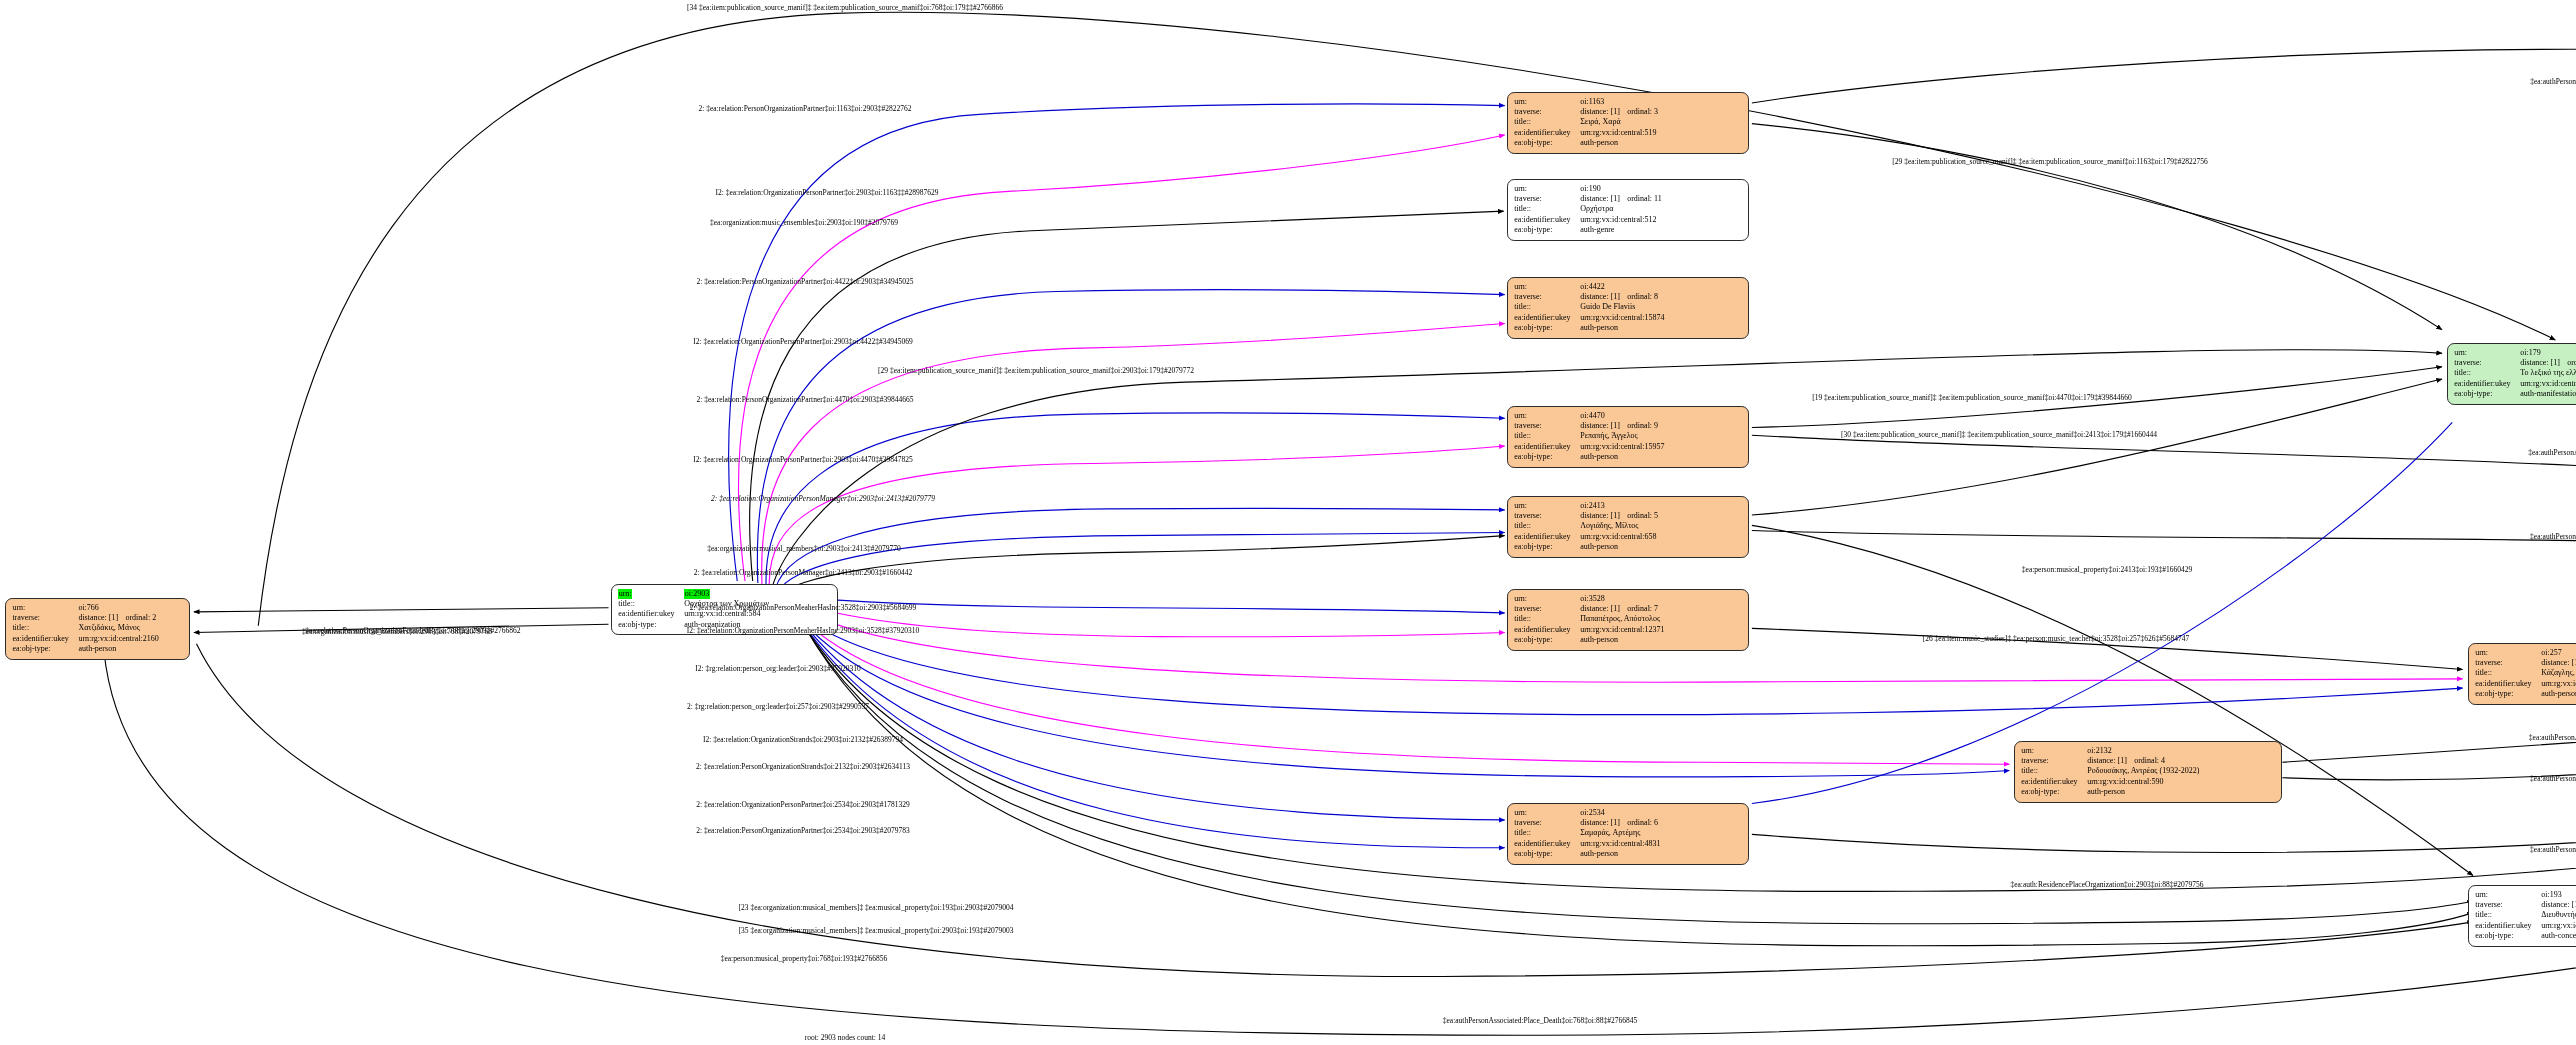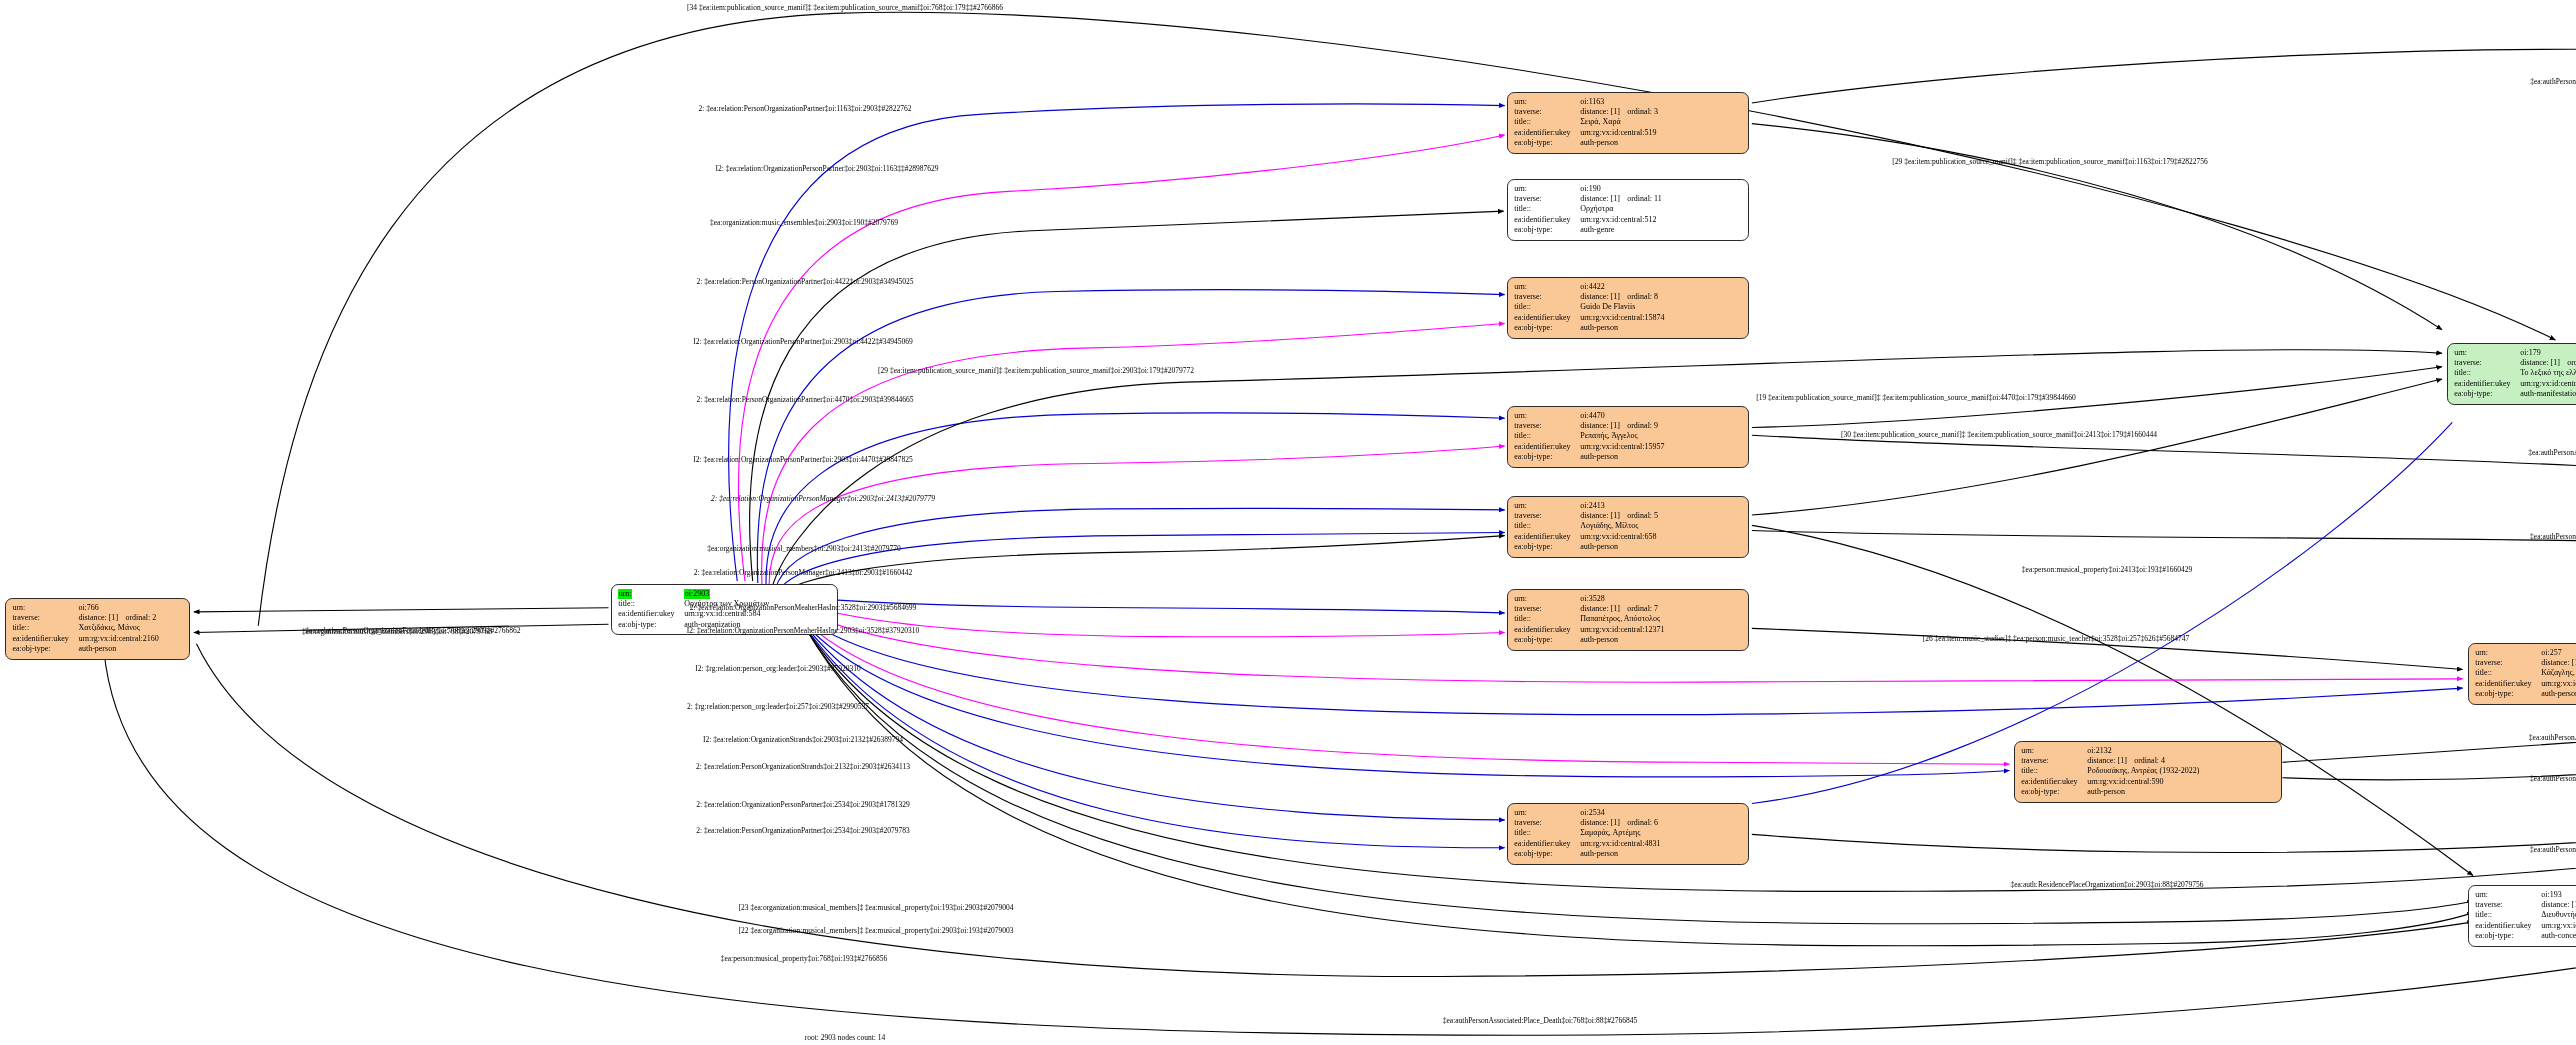--- a/index.html
+++ b/index.html
@@ -401,28 +401,28 @@
         <div class="row">
           <span class="k"><span>ea:obj-type:</span></span>
           <span class="v">auth-concept</span>
         </div>
       </div>
     </div>
   <div id="labels-layer">
       <div class="elabel" style="left: 845px; top: 7.2px; color: rgb(0, 0, 0);">[34 ‡ea:item:publication_source_manif]‡ ‡ea:item:publication_source_manif‡oi:768‡oi:179‡‡#2766866</div>
       <div class="elabel" style="left: 805px; top: 108px; color: rgb(0, 0, 0);">2: ‡ea:relation:PersonOrganizationPartner‡oi:1163‡oi:2903‡#2822762</div>
       <div class="elabel" style="left: 2628px; top: 81px; color: rgb(0, 0, 0);">‡ea:authPersonAssociated:Place_Birth‡oi:1163‡oi:88‡#2822754</div>
-      <div class="elabel" style="left: 803px; top: 168px; color: rgb(0, 0, 0); padding-left: 48px;">I2: ‡ea:relation:OrganizationPersonPartner‡oi:2903‡oi:1163‡‡#28987629</div>
+      <div class="elabel" style="left: 803px; top: 192px; color: rgb(0, 0, 0); padding-left: 48px;">I2: ‡ea:relation:OrganizationPersonPartner‡oi:2903‡oi:1163‡‡#28987629</div>
       <div class="elabel" style="left: 804px; top: 222px; color: rgb(0, 0, 0);">‡ea:organization:music_ensembles‡oi:2903‡oi:190‡#2079769</div>
       <div class="elabel" style="left: 2050px; top: 161px; color: rgb(0, 0, 0);">[29 ‡ea:item:publication_source_manif]‡ ‡ea:item:publication_source_manif‡oi:1163‡oi:179‡#2822756</div>
       <div class="elabel" style="left: 805px; top: 281px; color: rgb(0, 0, 0);">2: ‡ea:relation:PersonOrganizationPartner‡oi:4422‡oi:2903‡#34945025</div>
       <div class="elabel" style="left: 803px; top: 341px; color: rgb(0, 0, 0);">I2: ‡ea:relation:OrganizationPersonPartner‡oi:2903‡oi:4422‡#34945069</div>
       <div class="elabel" style="left: 805px; top: 399px; color: rgb(0, 0, 0);">2: ‡ea:relation:PersonOrganizationPartner‡oi:4470‡oi:2903‡#39844665</div>
       <div class="elabel" style="left: 1036px; top: 370px; color: rgb(0, 0, 0);">[29 ‡ea:item:publication_source_manif]‡ ‡ea:item:publication_source_manif‡oi:2903‡oi:179‡#2079772</div>
-      <div class="elabel" style="left: 1916px; top: 397px; color: rgb(0, 0, 0);">[19 ‡ea:item:publication_source_manif]‡ ‡ea:item:publication_source_manif‡oi:4470‡oi:179‡#39844660</div>
+      <div class="elabel" style="left: 1972px; top: 397px; color: rgb(0, 0, 0);">[19 ‡ea:item:publication_source_manif]‡ ‡ea:item:publication_source_manif‡oi:4470‡oi:179‡#39844660</div>
       <div class="elabel" style="left: 2628px; top: 452px; color: rgb(0, 0, 0);">‡ea:authPersonAssociated:Place_Birth‡oi:4470‡oi:88‡#39844650</div>
       <div class="elabel" style="left: 803px; top: 459px; color: rgb(0, 0, 0); text-align: center;">I2: ‡ea:relation:OrganizationPersonPartner‡oi:2903‡oi:4470‡#39847825</div>
       <div class="elabel" style="left: 1999px; top: 434px; color: rgb(0, 0, 0);">[30 ‡ea:item:publication_source_manif]‡ ‡ea:item:publication_source_manif‡oi:2413‡oi:179‡#1660444</div>
       <div class="elabel" style="left: 823px; top: 498px; color: rgb(0, 0, 0); font-style: italic;">2: ‡ea:relation:OrganizationPersonManager‡oi:2903‡oi:2413‡#2079779</div>
       <div class="elabel" style="left: 2107px; top: 569px; color: rgb(0, 0, 0);">‡ea:person:musical_property‡oi:2413‡oi:193‡#1660429</div>
       <div class="elabel" style="left: 2628px; top: 536px; color: rgb(0, 0, 0);">‡ea:authPersonAssociated:Place_Birth‡oi:2413‡oi:88‡#1660420</div>
       <div class="elabel" style="left: 804px; top: 548px; color: rgb(0, 0, 0);">‡ea:organization:musical_members‡oi:2903‡oi:2413‡#2079770</div>
       <div class="elabel" style="left: 803px; top: 572px; color: rgb(0, 0, 0);">2: ‡ea:relation:OrganizationPersonManager‡oi:2413‡oi:2903‡#1660442</div>
       <div class="elabel" style="left: 803px; top: 607px; color: rgb(0, 0, 0);">2: ‡ea:relation:OrganizationPersonMeaherHasInc:3528‡oi:2903‡#5684699</div>
       <div class="elabel" style="left: 803px; top: 630px; color: rgb(0, 0, 0);">I2: ‡ea:relation:OrganizationPersonMeaherHasInc:2903‡oi:3528‡#37920310</div>
@@ -431,21 +431,21 @@
       <div class="elabel" style="left: 778px; top: 706px; color: rgb(0, 0, 0);">2: ‡rg:relation:person_org:leader‡oi:257‡oi:2903‡#2990537</div>
       <div class="elabel" style="left: 803px; top: 739px; color: rgb(0, 0, 0);">I2: ‡ea:relation:OrganizationStrands‡oi:2903‡oi:2132‡#26389794</div>
       <div class="elabel" style="left: 2628px; top: 737px; color: rgb(0, 0, 0);">‡ea:authPersonAssociated:Place_Death‡oi:2132‡oi:88‡#2634097</div>
       <div class="elabel" style="left: 803px; top: 766px; color: rgb(0, 0, 0);">2: ‡ea:relation:PersonOrganizationStrands‡oi:2132‡oi:2903‡#2634113</div>
       <div class="elabel" style="left: 2628px; top: 778px; color: rgb(0, 0, 0);">‡ea:authPersonAssociated:Place_Birth‡oi:2132‡oi:88‡#2634096</div>
       <div class="elabel" style="left: 803px; top: 804px; color: rgb(0, 0, 0);">2: ‡ea:relation:OrganizationPersonPartner‡oi:2534‡oi:2903‡#1781329</div>
       <div class="elabel" style="left: 803px; top: 830px; color: rgb(0, 0, 0);">2: ‡ea:relation:PersonOrganizationPartner‡oi:2534‡oi:2903‡#2079783</div>
       <div class="elabel" style="left: 2628px; top: 849px; color: rgb(0, 0, 0);">‡ea:authPersonAssociated:Place_Birth‡oi:2534‡oi:88‡#1781312</div>
       <div class="elabel" style="left: 2107px; top: 884px; color: rgb(0, 0, 0);">‡ea:auth:ResidencePlaceOrganization‡oi:2903‡oi:88‡#2079756</div>
       <div class="elabel" style="left: 876px; top: 907px; color: rgb(0, 0, 0);">[23 ‡ea:organization:musical_members]‡ ‡ea:musical_property‡oi:193‡oi:2903‡#2079004</div>
-      <div class="elabel" style="left: 876px; top: 930px; color: rgb(0, 0, 0);">[22 ‡ea:organization:musical_members]‡ ‡ea:musical_property‡oi:2903‡oi:193‡#2079003</div>
+      <div class="elabel" style="left: 876px; top: 930px; color: rgb(0, 0, 0);">[35 ‡ea:organization:musical_members]‡ ‡ea:musical_property‡oi:2903‡oi:193‡#2079003</div>
       <div class="elabel" style="left: 804px; top: 958px; color: rgb(0, 0, 0);">‡ea:person:musical_property‡oi:768‡oi:193‡#2766856</div>
       <div class="elabel" style="left: 1540px; top: 1020px; color: rgb(0, 0, 0);">‡ea:authPersonAssociated:Place_Death‡oi:768‡oi:88‡#2766845</div>
       <div class="elabel" style="left: 397px; top: 607px; color: rgb(0, 0, 0); margin-top: 24px;">‡ea:organization:musical_members‡oi:2903‡oi:768‡#2079768</div>
       <div class="elabel" style="left: 397px; top: 630px; color: rgb(0, 0, 0); padding-left: 32px;">‡ea:relation:PersonOrganizationFoundedBy‡oi:768‡oi:2903‡#2766862</div>
     </div>
 
   <div class="footer" style="left:845px;top:1033px;">root: 2903 nodes count: 14</div>
 </div>
 
 

